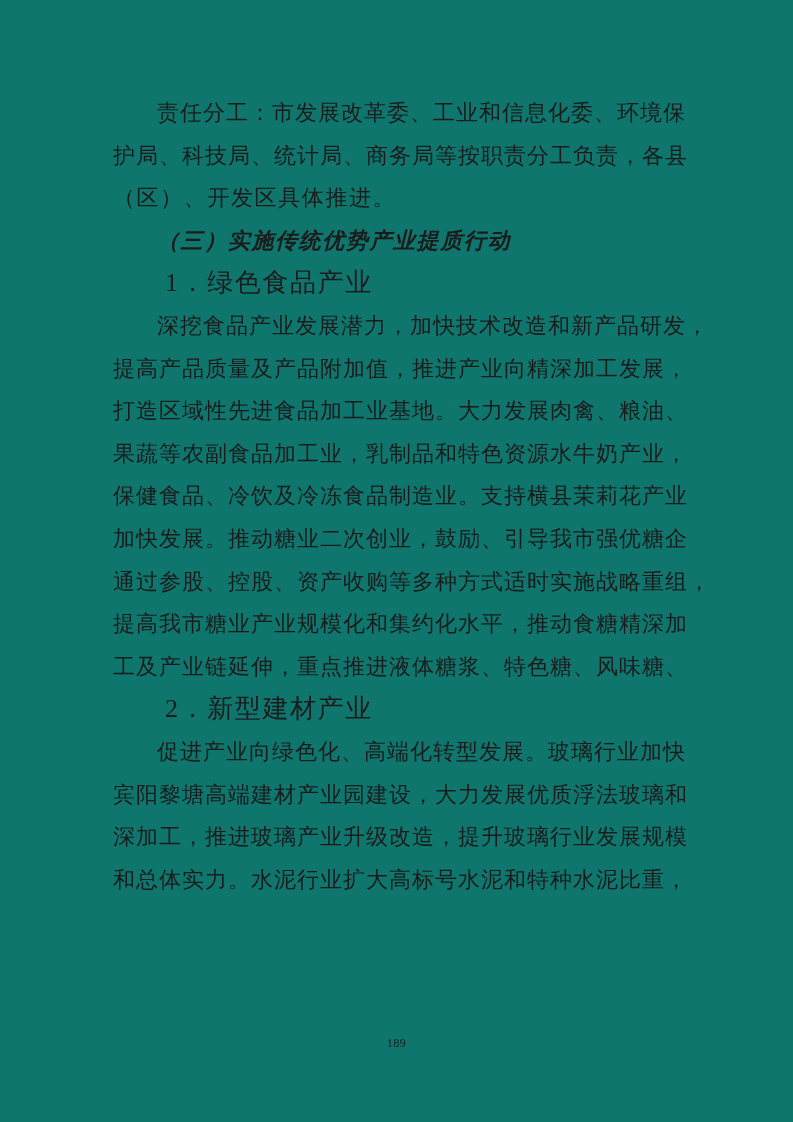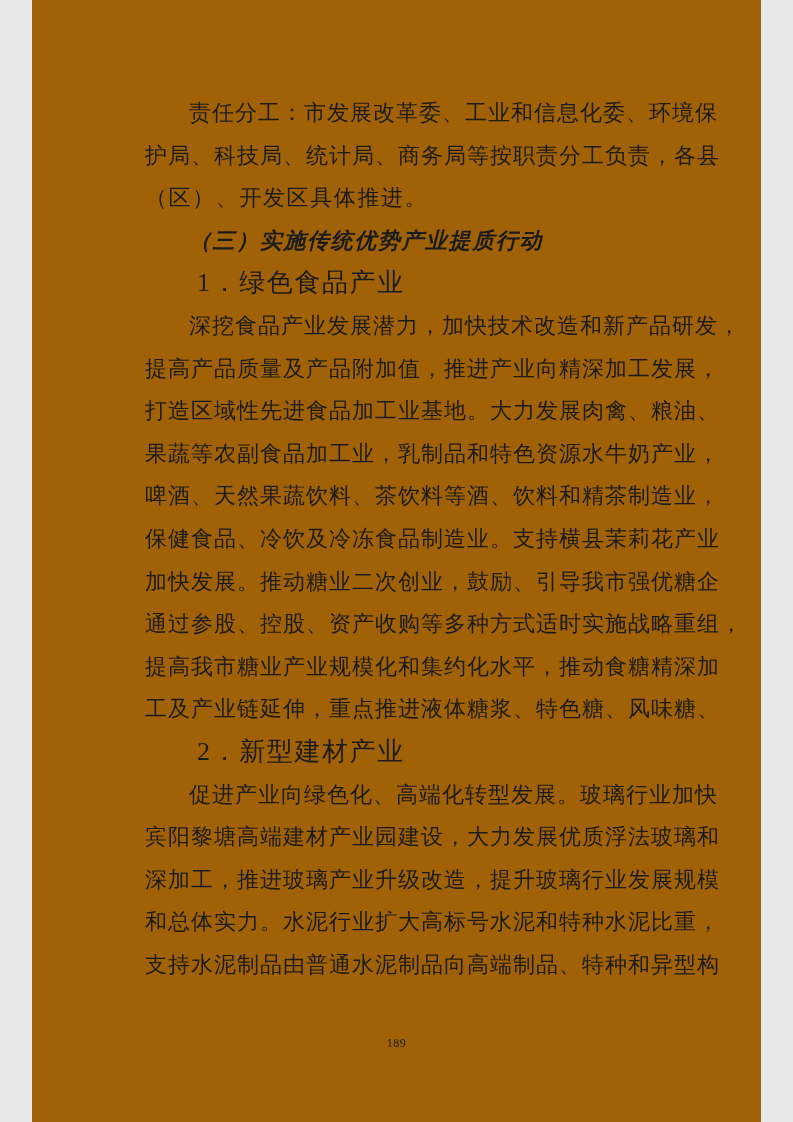--- a/index.html
+++ b/index.html
@@ -2,23 +2,23 @@
 <html><head>
 <meta charset="utf-8">
 <style>
   html, body {
     margin: 0;
     padding: 0;
     background: #e8e8e8;
   }
   .page {
     position: relative;
-    width: 729px;
+    width: 793px;
     height: 1122px;
-    background: #a16207;
+    background: #0f766e;
     font-family: "Liberation Serif", serif;
     color: #1b1b1b;
     overflow: hidden;
     margin: 0 auto;
   }
   .text-body {
     position: absolute;
     left: 113px;
     top: 92px;
     width: 569px;
@@ -85,34 +85,32 @@
 
     <h2 class="section-heading">（三）实施传统优势产业提质行动</h2>
 
     <h3 class="sub-heading">1．绿色食品产业</h3>
 
     <div>
       <div class="line first">深挖食品产业发展潜力，加快技术改造和新产品研发，</div>
       <div class="line">提高产品质量及产品附加值，推进产业向精深加工发展，</div>
       <div class="line">打造区域性先进食品加工业基地。大力发展肉禽、粮油、</div>
       <div class="line">果蔬等农副食品加工业，乳制品和特色资源水牛奶产业，</div>
-      <div class="line">啤酒、天然果蔬饮料、茶饮料等酒、饮料和精茶制造业，</div>
       <div class="line">保健食品、冷饮及冷冻食品制造业。支持横县茉莉花产业</div>
       <div class="line">加快发展。推动糖业二次创业，鼓励、引导我市强优糖企</div>
       <div class="line">通过参股、控股、资产收购等多种方式适时实施战略重组，</div>
       <div class="line">提高我市糖业产业规模化和集约化水平，推动食糖精深加</div>
       <div class="line">工及产业链延伸，重点推进液体糖浆、特色糖、风味糖、</div>
     </div>
 
     <h3 class="sub-heading">2．新型建材产业</h3>
 
     <div>
       <div class="line first">促进产业向绿色化、高端化转型发展。玻璃行业加快</div>
       <div class="line">宾阳黎塘高端建材产业园建设，大力发展优质浮法玻璃和</div>
       <div class="line">深加工，推进玻璃产业升级改造，提升玻璃行业发展规模</div>
       <div class="line">和总体实力。水泥行业扩大高标号水泥和特种水泥比重，</div>
-      <div class="line">支持水泥制品由普通水泥制品向高端制品、特种和异型构</div>
     </div>
 
   </div>
 
   <div class="page-number">189</div>
 </div>
 
 </body></html>

